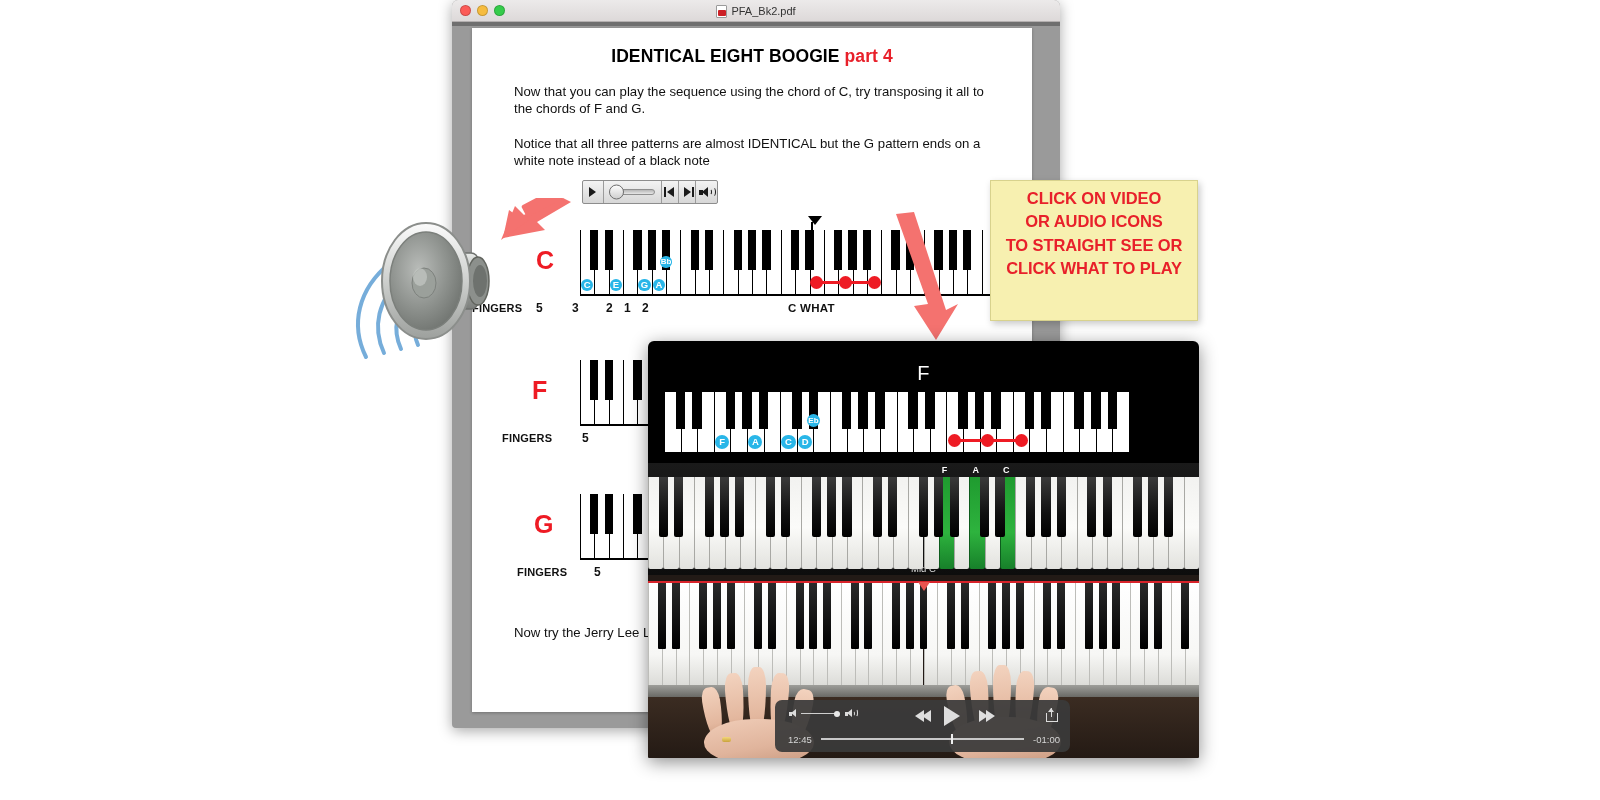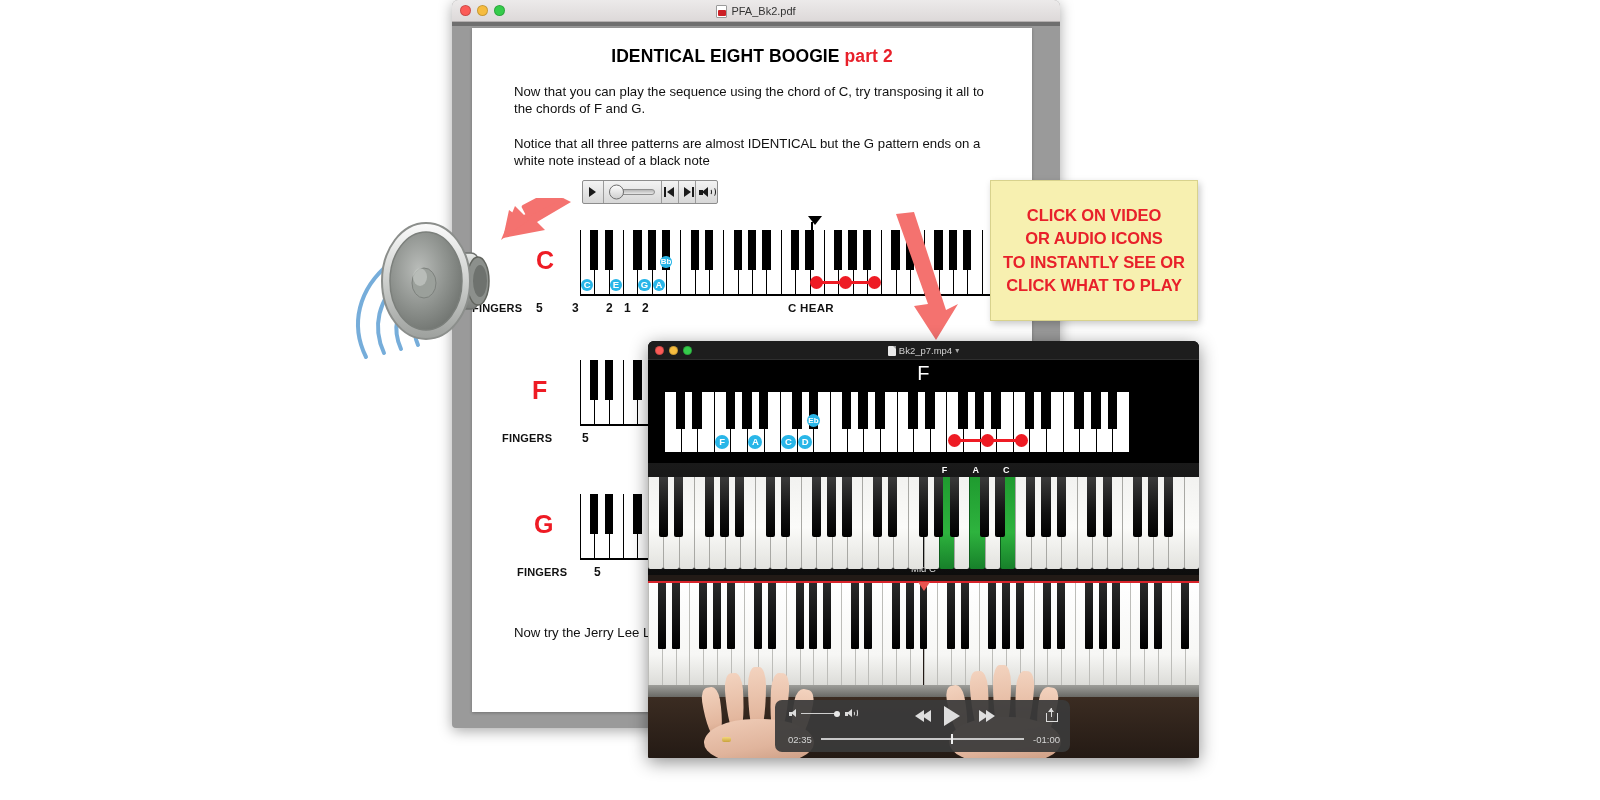--- a/index.html
+++ b/index.html
@@ -171,21 +171,21 @@
 
   
   .speaker-wrap { position: absolute; left: 330px; top: 205px; width: 180px; height: 180px; z-index: 25; }
 
   
   .callout {
     position: absolute; left: 990px; top: 180px; width: 208px; height: 141px;
     background: #f7f0b0; border: 1px solid #d8d28d;
     box-shadow: 2px 3px 7px rgba(0,0,0,0.22);
     z-index: 32;
-    display: flex; flex-direction: column; align-items: center; justify-content: center;
+    display: flex; flex-direction: column; align-items: center; 
     padding: 6px 12px;
   }
   .callout .line {
     color: #e8202a; font-weight: bold; font-size: 16.5px;
     line-height: 1.42; text-align: center; white-space: nowrap;
     letter-spacing: -0.1px;
   }
 
   
   .video-window {
@@ -341,21 +341,21 @@
         <span class="pdf-icon"></span>
         <span>PFA_Bk2.pdf</span>
       </div>
     </div>
     <div class="pdf-toolbar-shadow"></div>
 
     <div class="pdf-page">
 
       <div class="doc-title">
         <span>IDENTICAL EIGHT BOOGIE</span>
-        <span class="part">part 2</span>
+        <span class="part">part 4</span>
       </div>
 
       <div class="doc-para p2">Notice that all three patterns are almost IDENTICAL  but the G pattern ends on a white note instead of a black note</div>
       <div class="doc-para p1">Now that you can play the sequence using the chord of C, try transposing it all to the chords of F and G.</div>
 
       <div class="audio-ctl">
         <div class="seg ac-play">
             <div class="tri-r"></div>
           </div>
         <div class="seg ac-slider">
@@ -450,21 +450,21 @@
         <div class="midc-marker" style="left:336px; top:-8px;">
           <div class="tri"></div>
             <div class="stem"></div>
         </div>
         <div class="fingers-lbl" style="left:0px; top:78px;">FINGERS</div>
         <div class="finger-num" style="left:64px; top:77px;">5</div>
         <div class="finger-num" style="left:100px; top:77px;">3</div>
         <div class="finger-num" style="left:134px; top:77px;">2</div>
         <div class="finger-num" style="left:152px; top:77px;">1</div>
         <div class="finger-num" style="left:170px; top:77px;">2</div>
-        <div class="chord-lbl" style="left:316px; top:78px;">C HEAR</div>
+        <div class="chord-lbl" style="left:316px; top:78px;">C WHAT</div>
       </div>
 
       <div class="kb-row" style="left:0; top:326px; width:560px; height:100px;">
         <div class="kb-letter" style="left:60px; top:22px;">F</div>
         <div class="keyboard" id="kbF" style="left:108px; top:6px; width:416px; height:66px;">
             <div class="wkey" style="left: 0px; width: 14.3448px; height: 64px;"></div>
             <div class="wkey" style="left: 14.3448px; width: 14.3448px; height: 64px;"></div>
             <div class="wkey" style="left: 28.6897px; width: 14.3448px; height: 64px;"></div>
             <div class="wkey" style="left: 43.0345px; width: 14.3448px; height: 64px;"></div>
             <div class="wkey" style="left: 57.3793px; width: 14.3448px; height: 64px;"></div>
@@ -628,38 +628,26 @@
 
   <div class="pink-arrow" style="left:884px; top:212px;">
     <svg width="80" height="130" viewBox="0 0 80 130">
       <path d="M12 2 L30 0 L62 98 L74 92 L52 128 L30 94 L44 92 Z" fill="#f4726f"></path>
     </svg>
   </div>
 
   <div class="callout">
     <div class="line">CLICK ON VIDEO</div>
     <div class="line">OR AUDIO ICONS</div>
-    <div class="line">TO INSTANTLY SEE OR</div>
+    <div class="line">TO STRAIGHT SEE OR</div>
     <div class="line">CLICK WHAT TO PLAY</div>
   </div>
 
   <div class="video-window">
 
-    <div class="vid-titlebar">
-      <div class="traffic">
-        <div class="tl red"></div>
-        <div class="tl yellow"></div>
-        <div class="tl green"></div>
-      </div>
-      <div class="vid-title">
-        <span class="fileic"></span>
-        <span>Bk2_p7.mp4</span>
-        <span class="vid-chev">▾</span>
-      </div>
-    </div>
 
     <div class="vid-diagram">
       <div class="vid-chordname">F</div>
       <div class="keyboard" id="kbVid" style="left:16px; top:32px; width:465px; height:62px; background:#fff;">
           <div class="wkey" style="left: 0px; width: 16.6071px; height: 60px;"></div>
           <div class="wkey" style="left: 16.6071px; width: 16.6071px; height: 60px;"></div>
           <div class="wkey" style="left: 33.2143px; width: 16.6071px; height: 60px;"></div>
           <div class="wkey" style="left: 49.8214px; width: 16.6071px; height: 60px;"></div>
           <div class="wkey" style="left: 66.4286px; width: 16.6071px; height: 60px;"></div>
           <div class="wkey" style="left: 83.0357px; width: 16.6071px; height: 60px;"></div>
@@ -905,21 +893,21 @@
           <div class="dtri-r"></div>
             <div class="dtri-r" style="margin-left:-2px;"></div>
         </div>
         <div class="vc-share">
           <div class="box"></div>
             <div class="arr"></div>
             <div class="head"></div>
         </div>
       </div>
       <div class="vc-row2">
-        <span class="vc-time left">02:35</span>
+        <span class="vc-time left">12:45</span>
         <div class="vc-scrub">
             <div class="ph"></div>
           </div>
         <span class="vc-time right">-01:00</span>
       </div>
     </div>
   </div>
 </div>
 
 </body></html>

